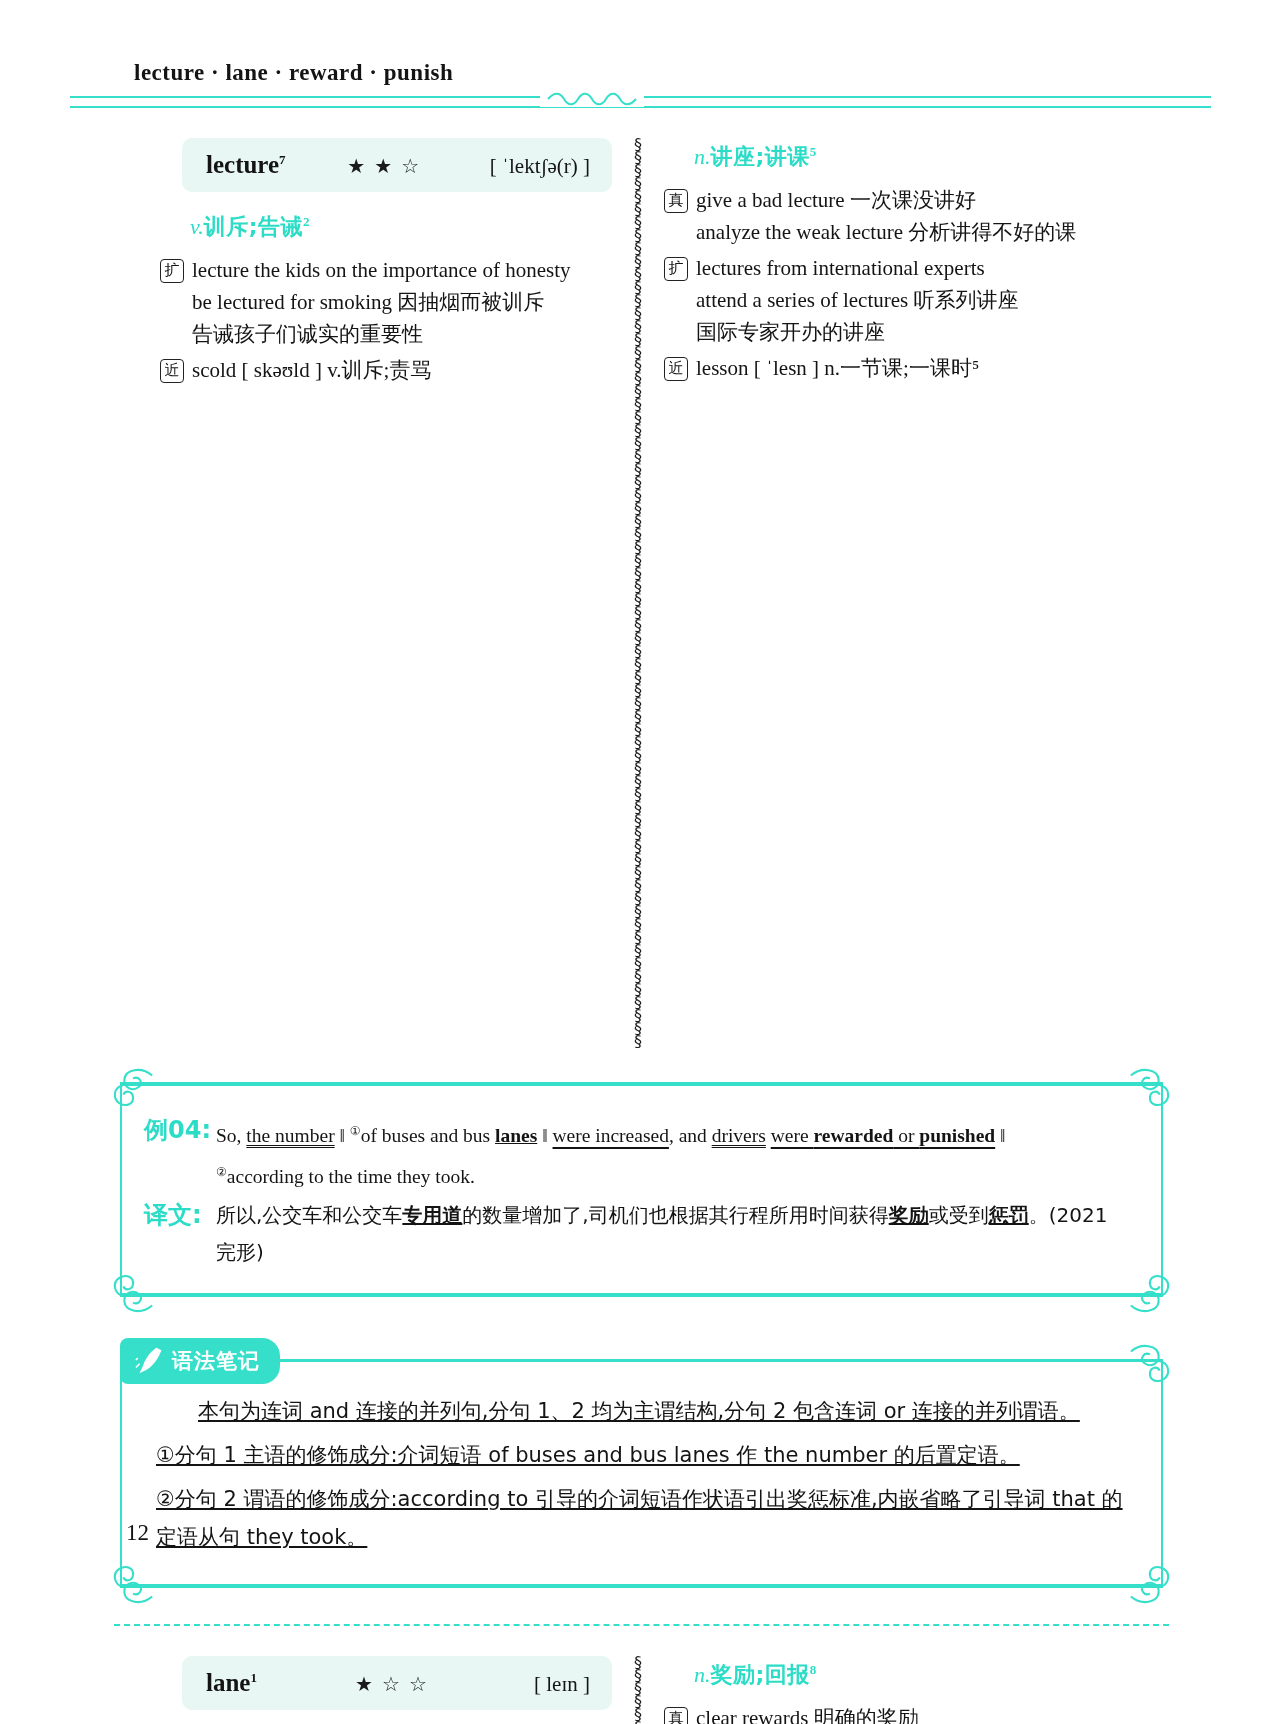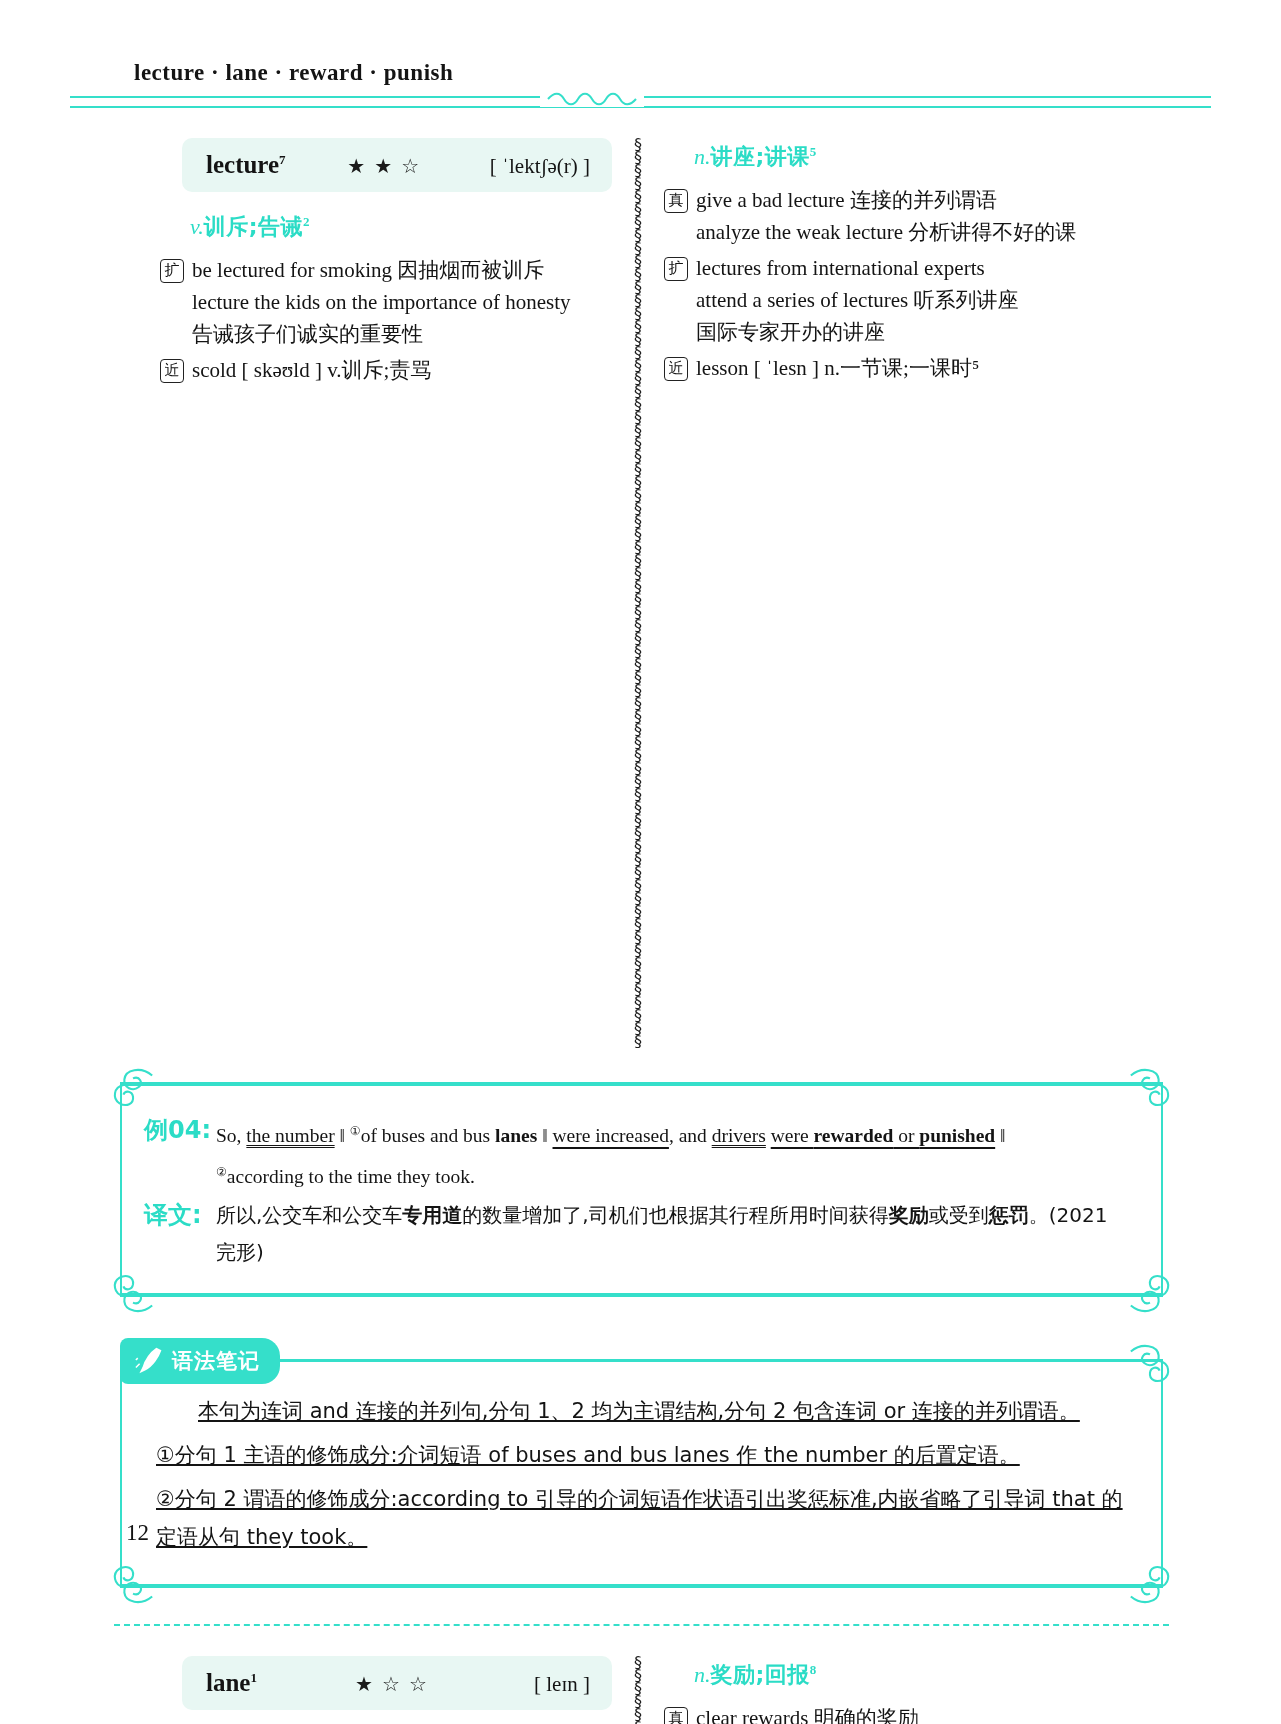--- a/index.html
+++ b/index.html
@@ -39,21 +39,21 @@
   .lines{font-size:21px;line-height:32px;}
   .lines div{min-height:32px;}
 
   
   .example-box{position:relative;margin:34px 0 0;border:2px solid #35DFCA;
     border-top-width:4px;border-bottom-width:4px;padding:26px 34px 20px 22px;}
   .ex-line{position:relative;padding-left:72px;font-size:19.5px;line-height:37px;margin-bottom:2px;}
   .ex-label{position:absolute;left:0;top:0;color:#2BDCC6;font-weight:bold;font-size:24px;
     font-family:"DejaVu Sans",sans-serif;}
   .ex-cn{font-family:"DejaVu Sans",sans-serif;font-size:20px;}
-  .b{font-weight:bold;}
+  .b{font-weight:bold;text-decoration:underline;}
   .u{text-decoration:underline;text-underline-offset:5px;text-decoration-thickness:1.5px;}
   .uu{text-decoration:underline double;text-underline-offset:3px;text-decoration-thickness:1px;}
   .b.u,.b.uu,.b.w{font-weight:bold;}
   .sup{vertical-align:super;font-size:.62em;}
 
   
   .grammar-wrap{margin-top:62px;position:relative;}
   .grammar-box{position:relative;border:2px solid #35DFCA;border-top-width:3px;
     border-bottom-width:4px;padding:30px 30px 22px 34px;text-decoration:underline;}
   .grammar-badge{position:absolute;top:-24px;left:-2px;height:46px;box-sizing:border-box;
@@ -96,22 +96,22 @@
         <span class="word"><span>lecture</span><sup>7</sup></span>
         <span class="stars">★★☆</span>
         <span class="pron">[ ˈlektʃə(r) ]</span>
       </div>
       <div class="def">
         <span class="pos">v.</span><span class="zh">训斥;告诫</span><sup>2</sup>
       </div>
       <div class="group">
         <span class="badge">扩</span>
         <div class="lines">
+          <div>lecture the kids on the importance of honesty</div>
           <div>be lectured for smoking 因抽烟而被训斥</div>
-          <div>lecture the kids on the importance of honesty</div>
           <div>告诫孩子们诚实的重要性</div>
         </div>
       </div>
       <div class="group">
         <span class="badge">近</span>
         <div class="lines">
           <div>scold [ skəʊld ] v.训斥;责骂</div>
         </div>
       </div>
     </div>
@@ -186,21 +186,21 @@
 §
 §
 </div>
     <div>
       <div class="def" style="margin-top:4px">
         <span class="pos">n.</span><span class="zh">讲座;讲课</span><sup>5</sup>
       </div>
       <div class="group">
         <span class="badge">真</span>
         <div class="lines">
-          <div>give a bad lecture 连接的并列谓语</div>
+          <div>give a bad lecture 一次课没讲好</div>
           <div>analyze the weak lecture 分析讲得不好的课</div>
         </div>
       </div>
       <div class="group">
         <span class="badge">扩</span>
         <div class="lines">
           <div>lectures from international experts</div>
           <div>attend a series of lectures 听系列讲座</div>
           <div>国际专家开办的讲座</div>
         </div>

